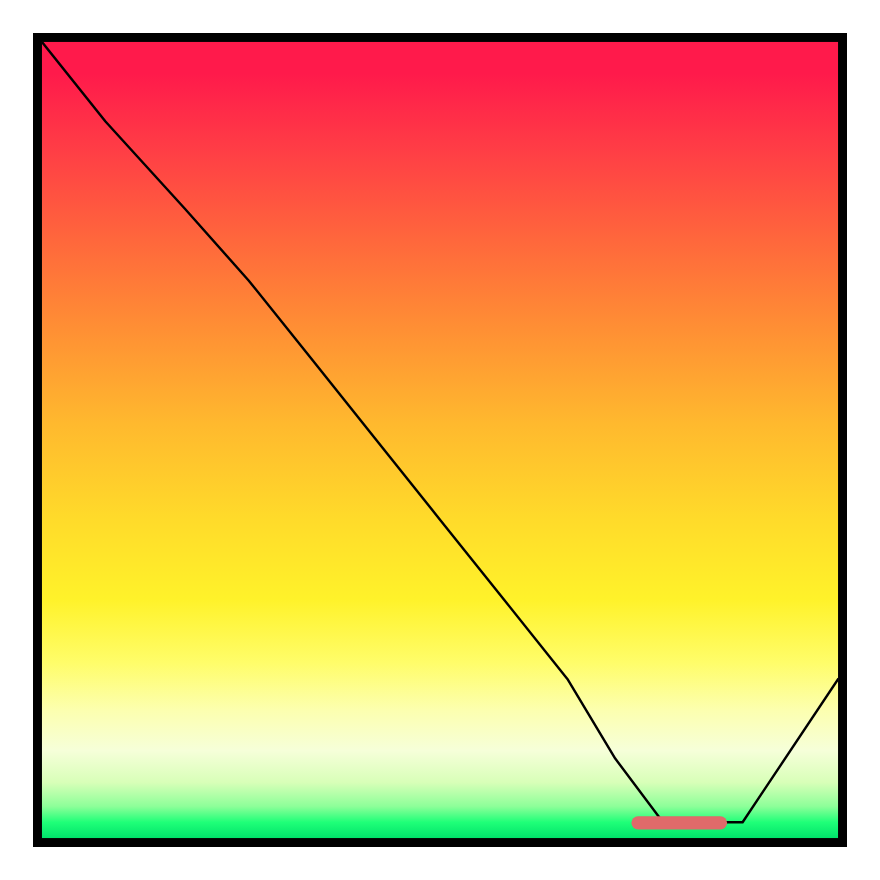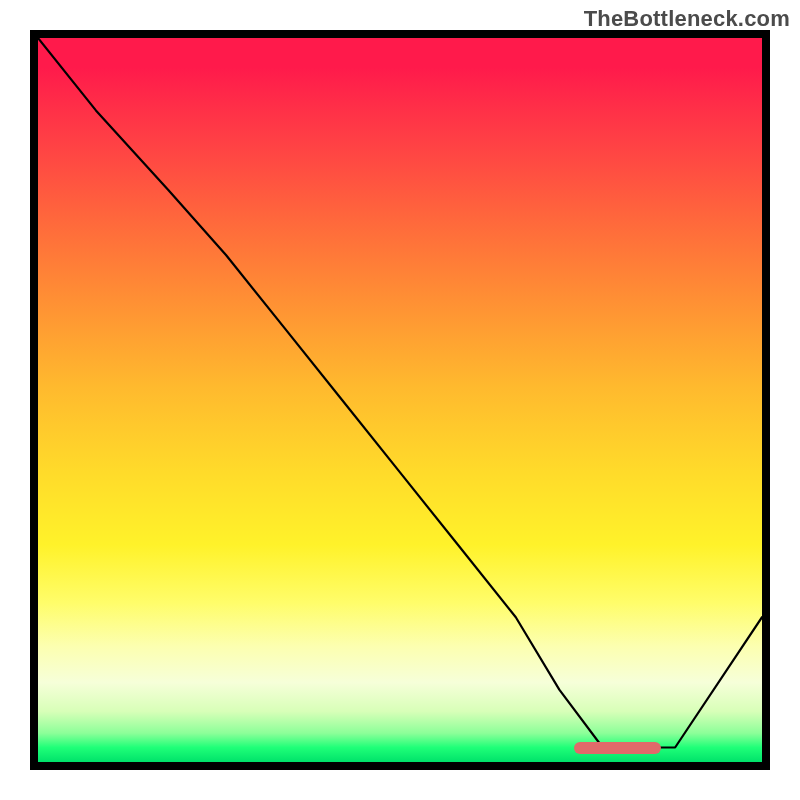--- a/index.html
+++ b/index.html
@@ -65,21 +65,20 @@
     height: 12px;
     background: #e06a6a;
     border-radius: 6px;
     z-index: 5;
   }
 </style>
 </head>
 <body>
 
 <div class="wrap">
-  <div class="watermark">TheBottleneck.com</div>
 
   <div class="frame">
     <div class="plot">
       <div class="gradient"></div>
 
       <svg class="curve" viewBox="0 0 724 724" preserveAspectRatio="none">
         <path fill="none" stroke="#000" stroke-width="2.2" stroke-linejoin="round" stroke-linecap="round" d="M0.0 0.0 L57.9 72.4 L130.3 152.0 L188.2 217.2 L246.2 289.6 L304.1 362.0 L362.0 434.4 L419.9 506.8 L477.8 579.2 L521.3 651.6 L564.7 709.5 L593.7 709.5 L637.1 709.5 L724.0 579.2"></path>
       </svg>
 
       <div class="marker" style="left: 535.76px; width: 86.88px; top: 703.52px; background: rgb(224, 106, 106);"></div>

